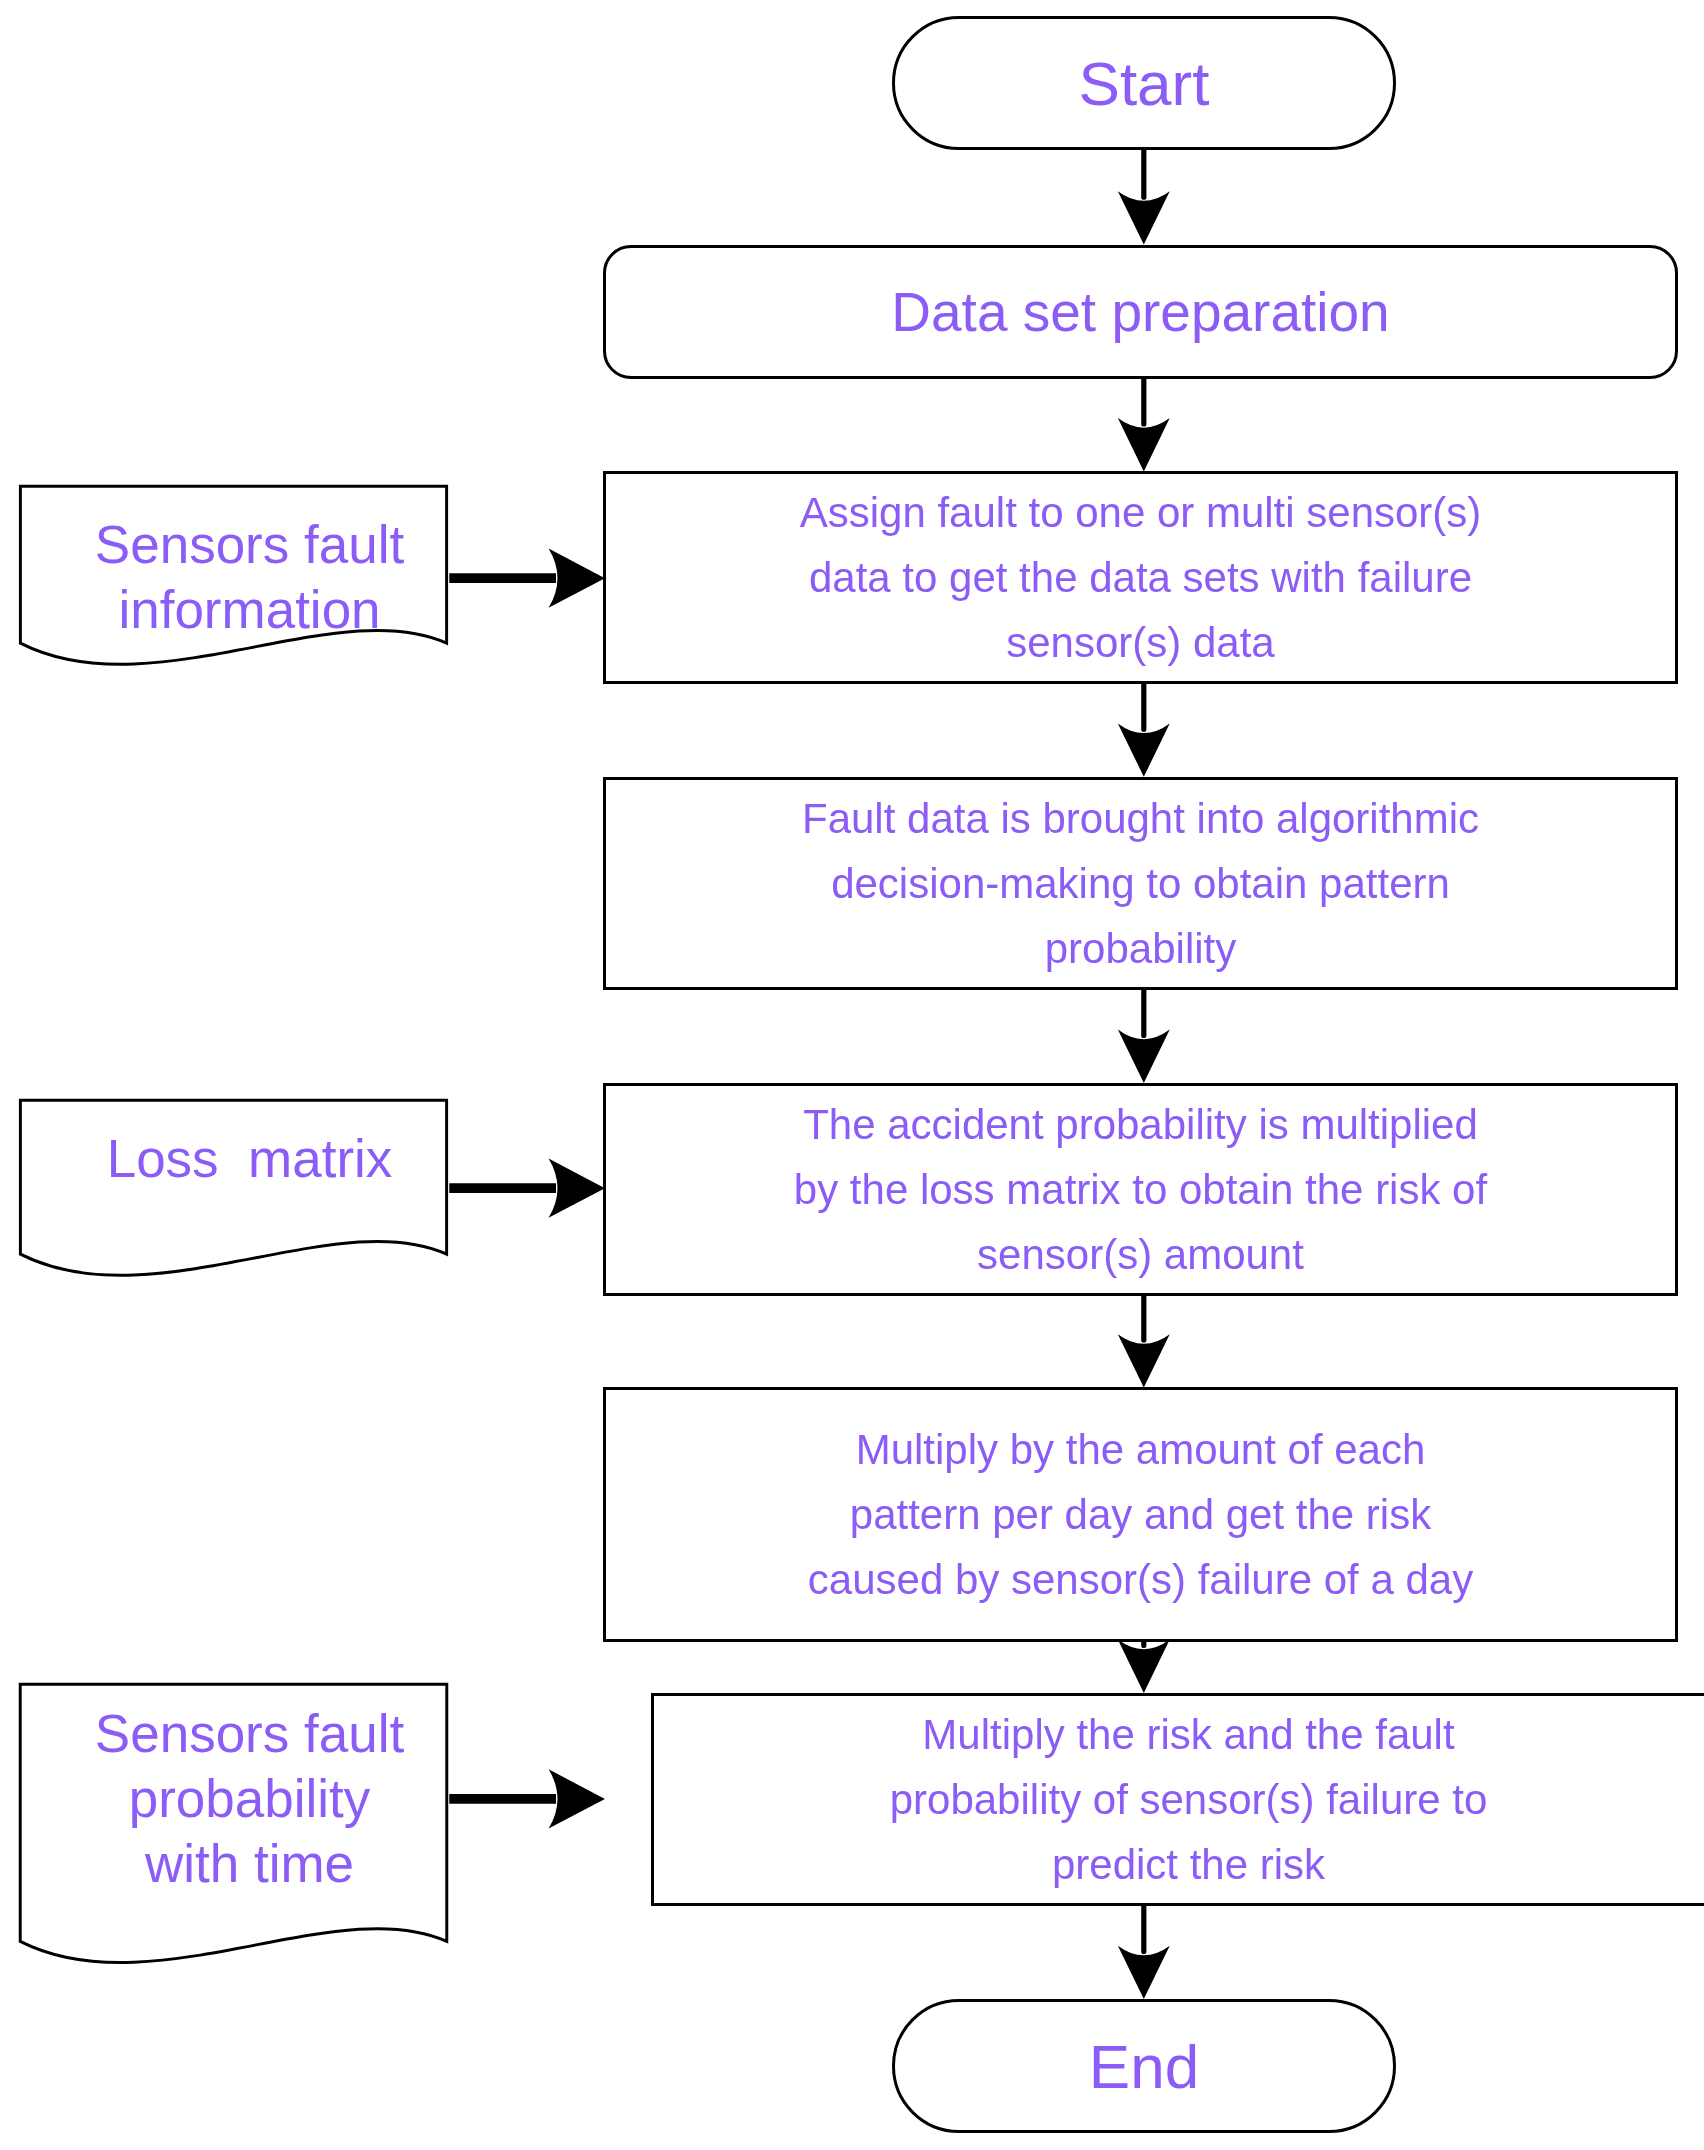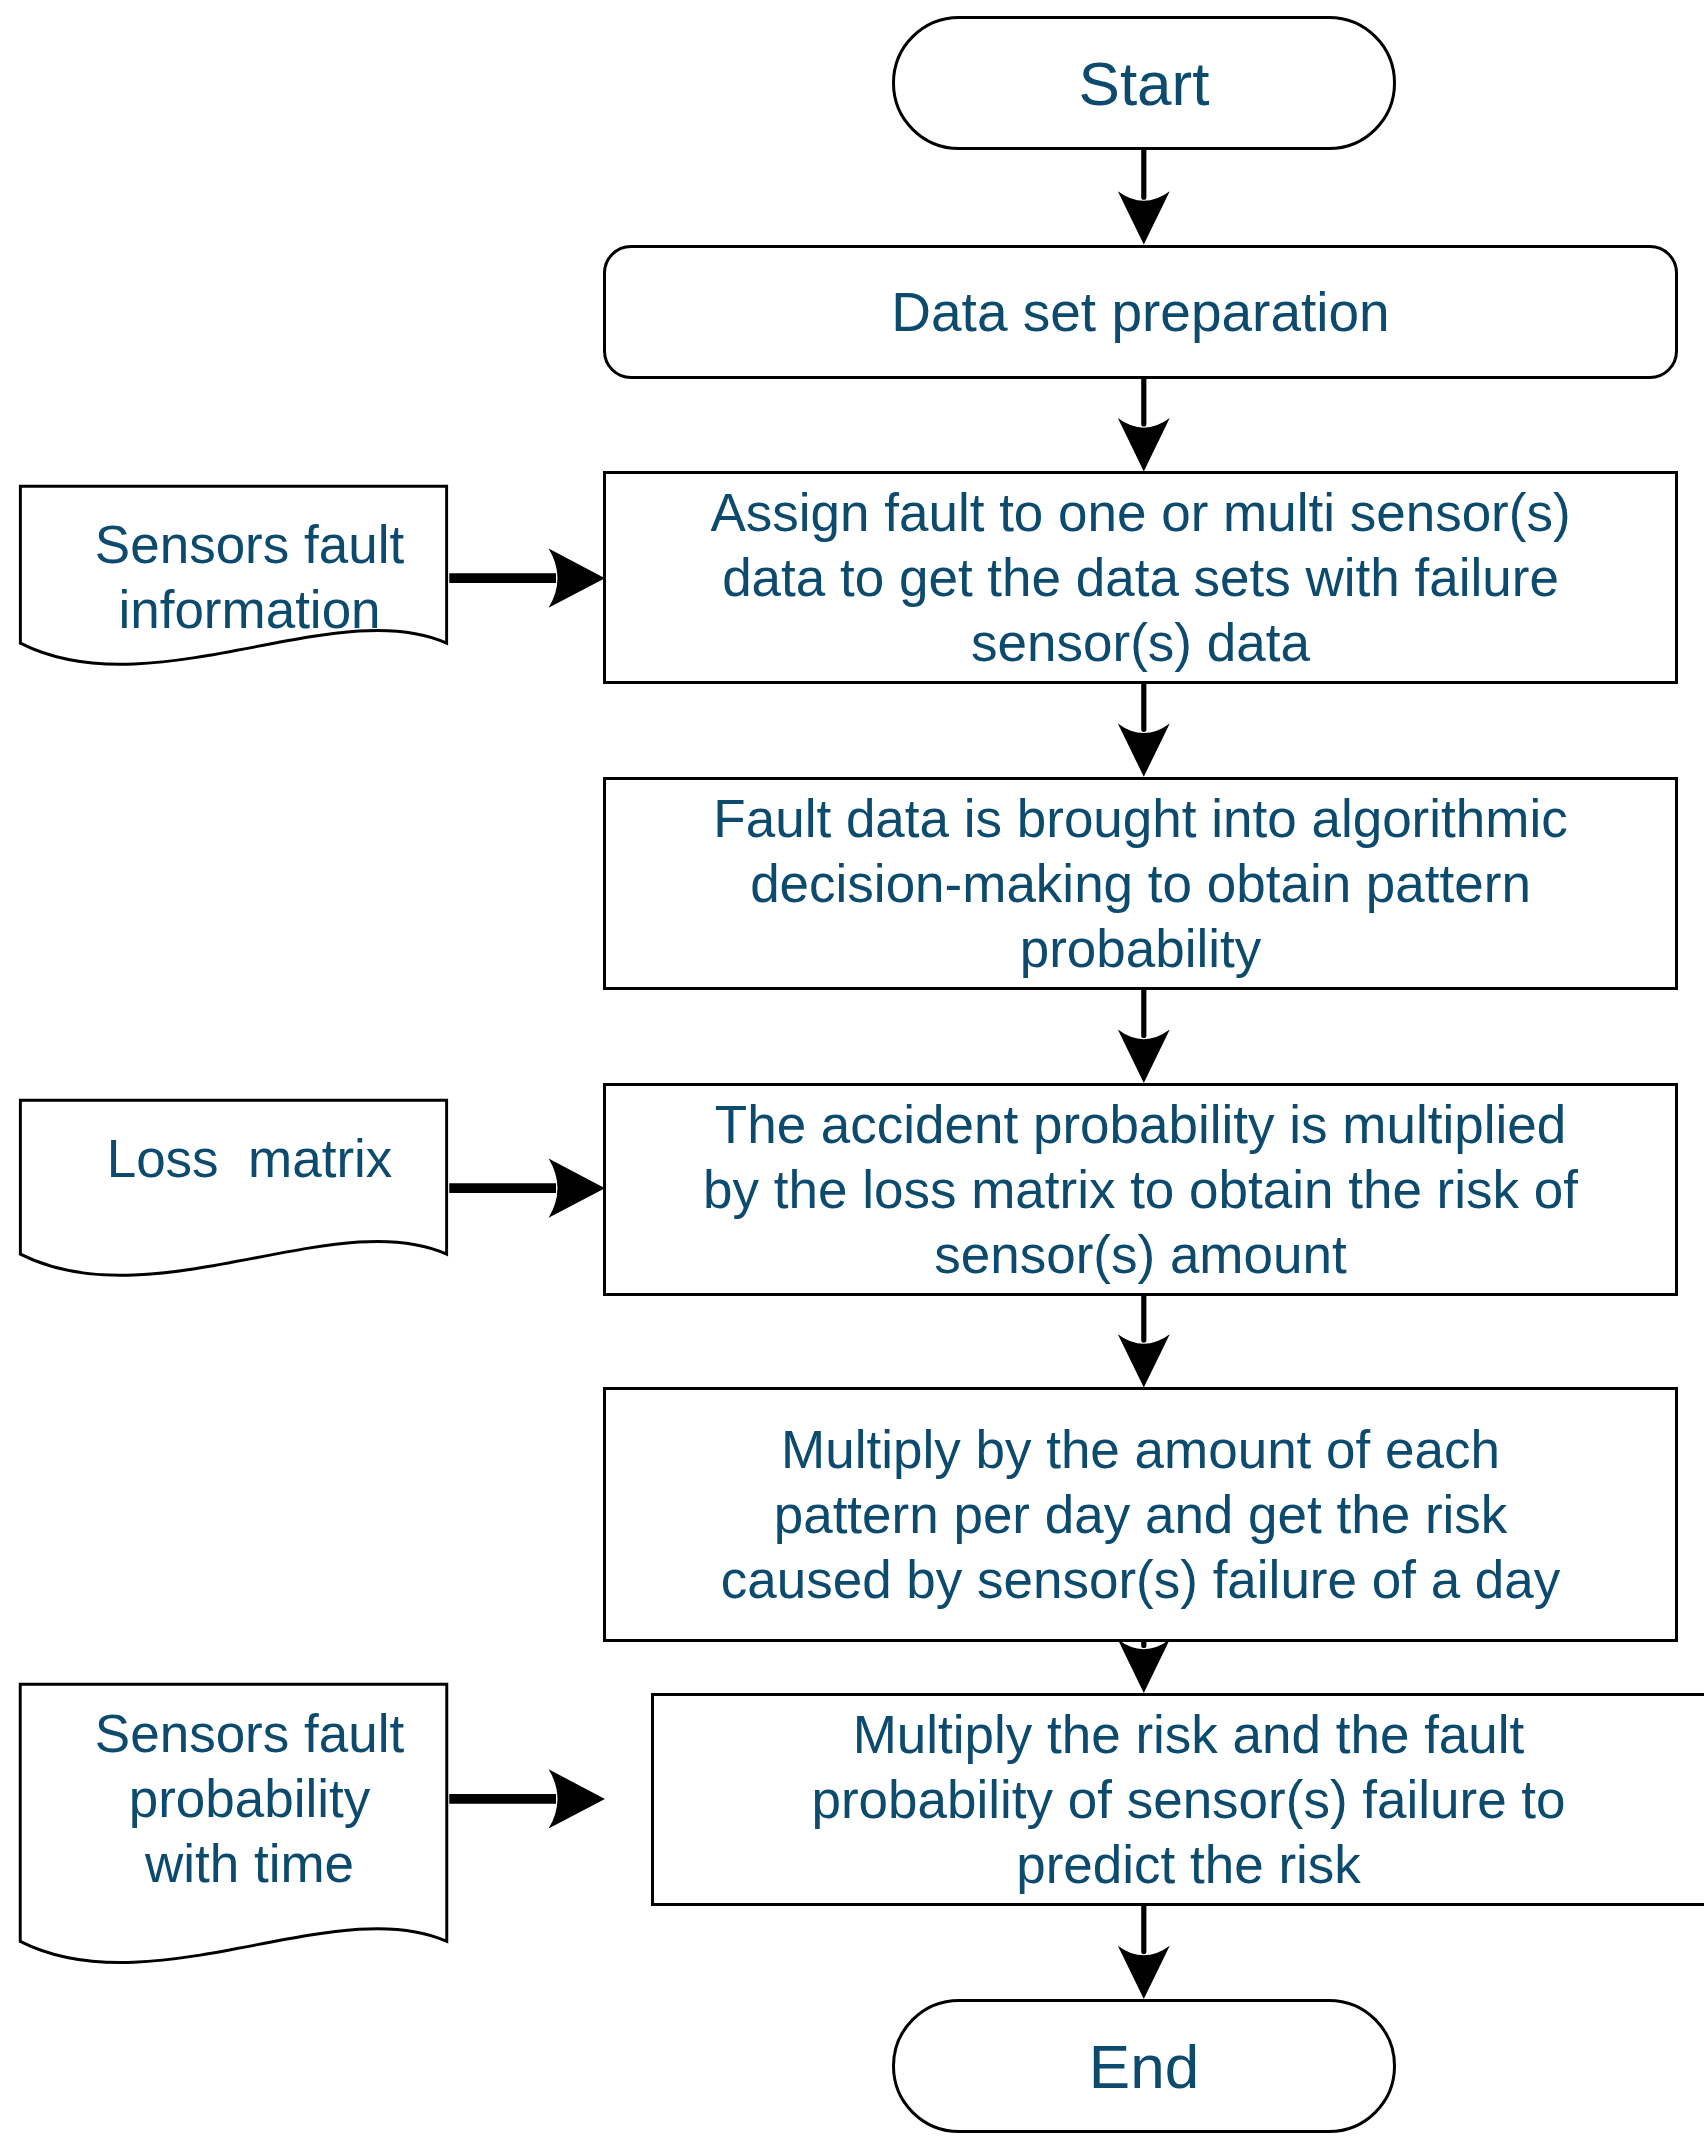--- a/index.html
+++ b/index.html
@@ -1,23 +1,23 @@
 <!DOCTYPE html>
 <html style="font-size:12px"><head>
 <meta charset="utf-8">
 <style>
   html,body{margin:0;padding:0;background:#ffffff;}
   #canvas{position:relative;width:1705px;height:2151px;background:#ffffff;overflow:hidden;
-          font-family:"Liberation Sans", sans-serif;color:#0c4a6e;}
+          font-family:"Liberation Sans", sans-serif;color:#8b5cf6;}
   #connectors{position:absolute;left:0;top:0;width:1705px;height:2151px;z-index:1;pointer-events:none;}
   .node{position:absolute;box-sizing:border-box;background:#ffffff;z-index:2;
         display:flex;flex-direction:column;align-items:center;justify-content:center;
         text-align:center;}
   .terminator{border:3px solid #000;border-radius:70px;font-size:62px;}
-  .process{border:3.7px solid #000;font-size:53px;line-height:65px;}
+  .process{border:3.7px solid #000;font-size:42px;line-height:65px;}
   .process.single{font-size:55px;}
   .doc{position:absolute;z-index:2;padding-left:32px;}
   .doc svg{position:absolute;left:0;top:0;}
   .doc-label{position:absolute;left:0;right:0;text-align:center;font-size:53px;line-height:65px;
              white-space:pre-wrap;z-index:3;}
   .line{display:block;}
 </style>
 </head>
 <body>
 

